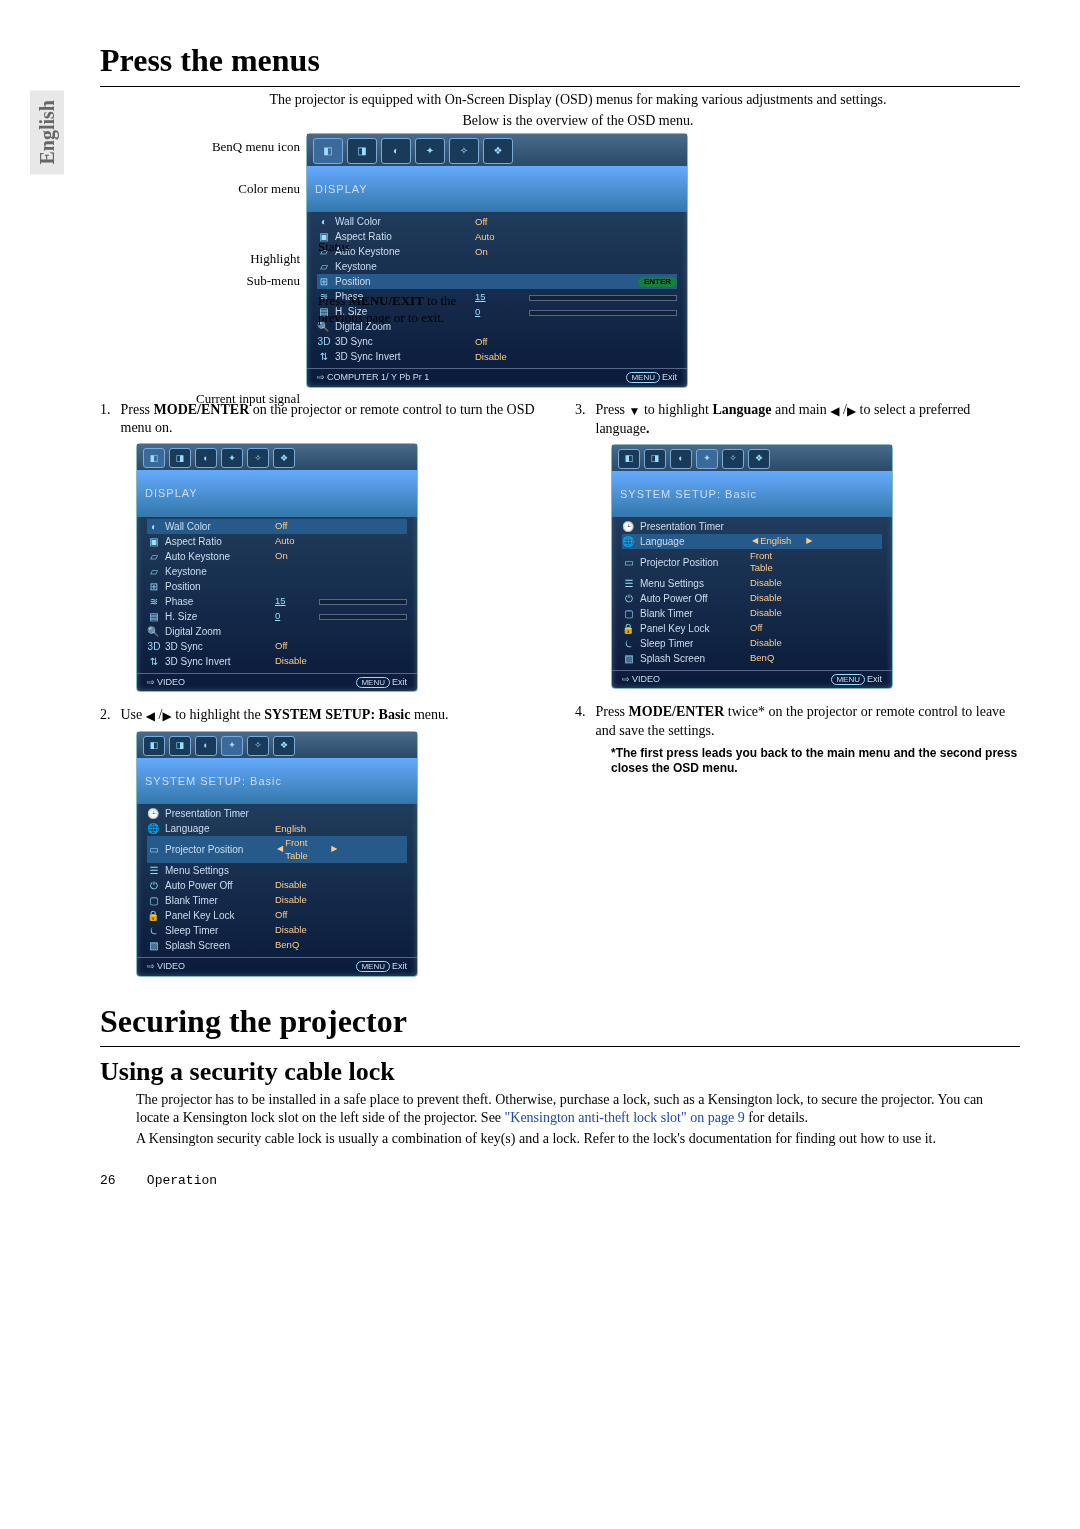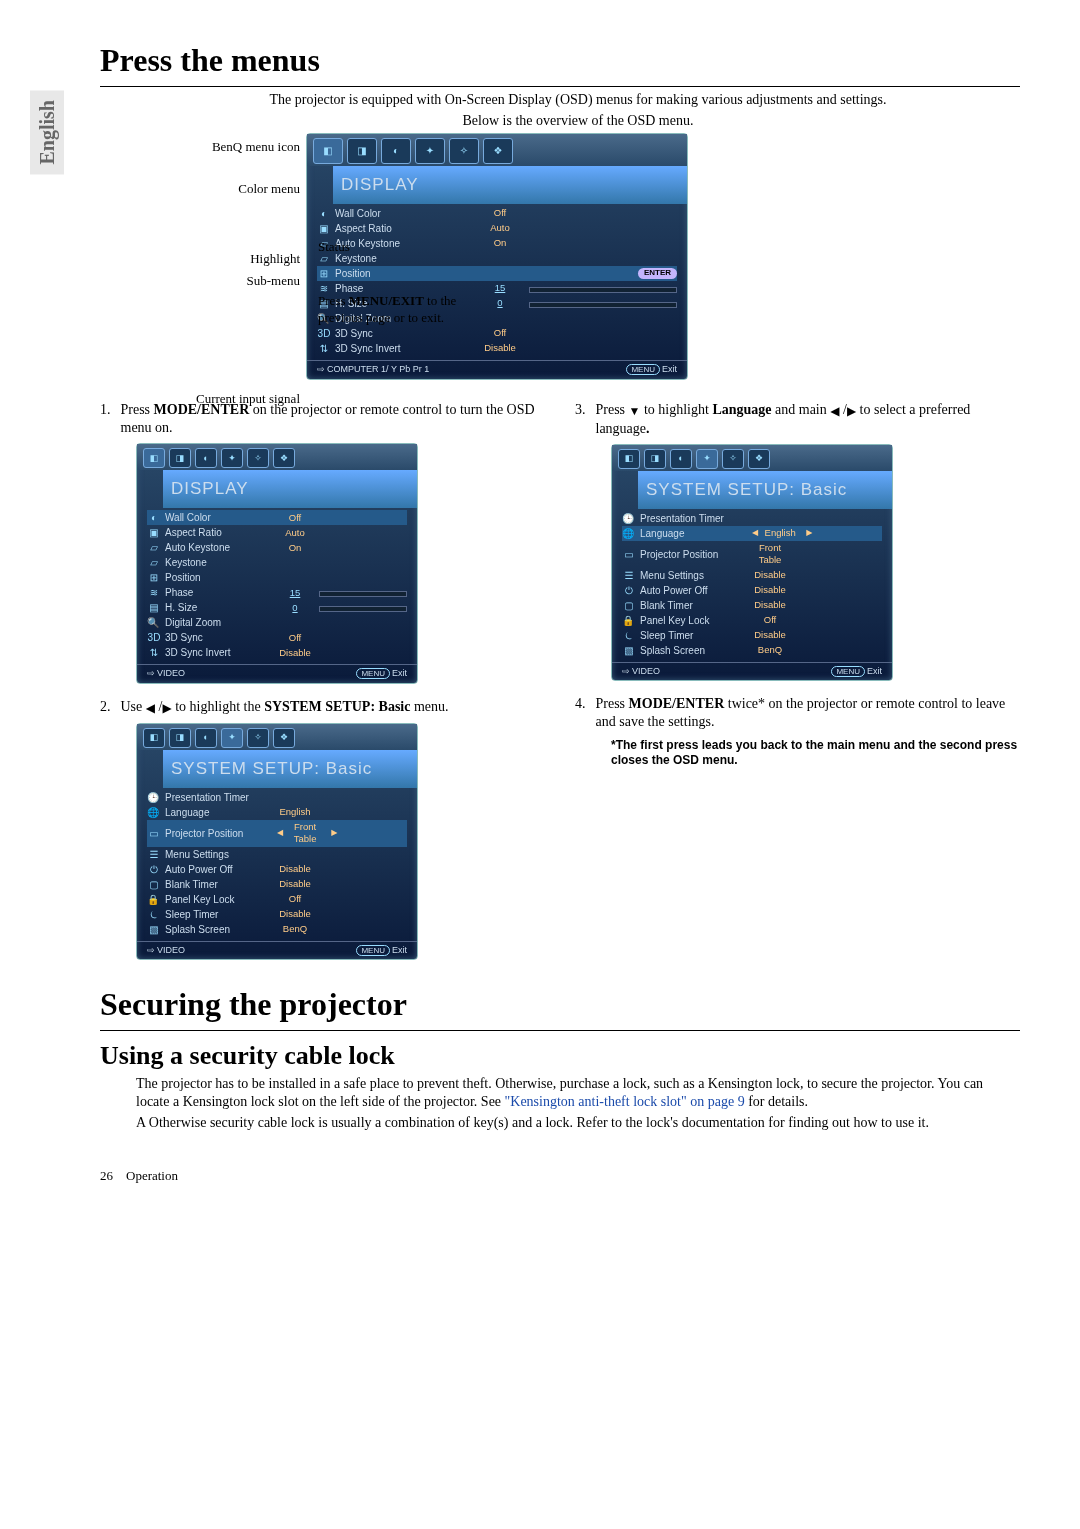--- a/index.html
+++ b/index.html
@@ -49,51 +49,50 @@
     width: 28px; height: 24px;
     background: #1a3a5a;
     border: 1px solid #7ad;
     border-radius: 3px;
     display: flex; align-items: center; justify-content: center;
     color: #9df;
   }
   .osd-tab.active { background: #3a6a9a; }
   .osd-title {
     background: linear-gradient(#6af,#37a);
-    padding: 8px 8px;
-    font-size: 17px;
+    padding: 16px 8px;
+    font-size: 11px;
     letter-spacing: 1px;
-    margin-left: 26px;
   }
   .osd-body { padding: 2px 10px 4px 10px; }
   .osd-row {
     display: flex;
     align-items: center;
     padding: 1px 0;
     font-size: 10px;
     color: #cde;
   }
   .osd-row.hl { background: #255a8a; }
   .osd-icon {
     width: 14px; text-align: center; margin-right: 4px; color: #9df;
   }
   .osd-label { flex: 0 0 140px; }
-  .osd-val-col { flex: 0 0 50px; text-align: center; padding-right: 4px; color: #fc8; font-size: 9.5px; }
+  .osd-val-col { flex: 0 0 50px; text-align: left; padding-right: 4px; color: #fc8; font-size: 9.5px; }
   .osd-val-col.cyan { color: #9df; text-decoration: underline; }
   .osd-slider {
     flex: 1;
     height: 4px;
     background: #123;
     border: 1px solid #568;
     position: relative;
     margin-top: 2px;
   }
   .osd-slider-fill { height: 100%; background: #6af; }
   .osd-enter-btn {
-    background: #c4b5fd; color: #000; font-size: 8px; padding: 0 6px;
+    background: #15803d; color: #000; font-size: 8px; padding: 0 6px;
     border-radius: 6px; font-weight: bold;
   }
   .osd-arrow { color: #fc8; font-size: 8px; padding: 0 2px; }
   .osd-footer {
     display: flex; justify-content: space-between;
     padding: 3px 10px;
     border-top: 1px solid #568;
     font-size: 9px;
   }
   .osd-menu-pill {
@@ -109,21 +108,21 @@
   .step-col { flex: 1; }
   .step-text { display: flex; gap: 10px; margin-bottom: 6px; font-size: 14px; }
   .arrow-ic { display: inline-block; font-size: 12px; vertical-align: -1px; }
   .small-osd { width: 280px !important; font-size: 9px !important; margin-left: 36px; }
   .small-osd .osd-label { flex: 0 0 110px; }
   .small-osd .osd-val-col { flex: 0 0 40px; }
   .small-osd .osd-tabs .osd-tab { width: 20px; height: 18px; }
   .footnote { font-size: 12px; font-weight: bold; margin-left: 36px; margin-top: 4px; font-family: Arial, sans-serif; }
   .body-p { margin: 0 0 3px 36px; }
   a.link { color: #1a4aaa; text-decoration: none; }
-  .page-footer { margin-top: 36px; font-size: 13px; }
+  .page-footer { margin-top: 24px; font-size: 13px; font-family: Liberation Mono, monospace; }
 </style>
 </head>
 <body>
 
 <div class="sidebar-lang">English</div>
 
 <div class="content">
   <h1>Press the menus</h1>
   <hr>
   <p class="intro body-p">The projector is equipped with On-Screen Display (OSD) menus for making various adjustments and settings.</p>
@@ -482,18 +481,18 @@
       <div class="footnote">*The first press leads you back to the main menu and the second press closes the OSD menu.</div>
     </div>
   </div>
 
   <h1 style="margin-top:24px">Securing the projector</h1>
   <hr>
   <h2>Using a security cable lock</h2>
   <p class="body-p">
     <span>The projector has to be installed in a safe place to prevent theft. Otherwise, purchase a lock, such as a Kensington lock, to secure the projector. You can locate a Kensington lock slot on the left side of the projector. See </span><a class="link">"Kensington anti-theft lock slot" on page 9</a><span> for details.</span>
   </p>
-  <p class="body-p">A Otherwise security cable lock is usually a combination of key(s) and a lock. Refer to the lock's documentation for finding out how to use it.</p>
+  <p class="body-p">A Kensington security cable lock is usually a combination of key(s) and a lock. Refer to the lock's documentation for finding out how to use it.</p>
 
   <div class="page-footer">
     <span>26</span>&nbsp;&nbsp;&nbsp;&nbsp;<span>Operation</span>
   </div>
 </div>
 
 </body></html>

